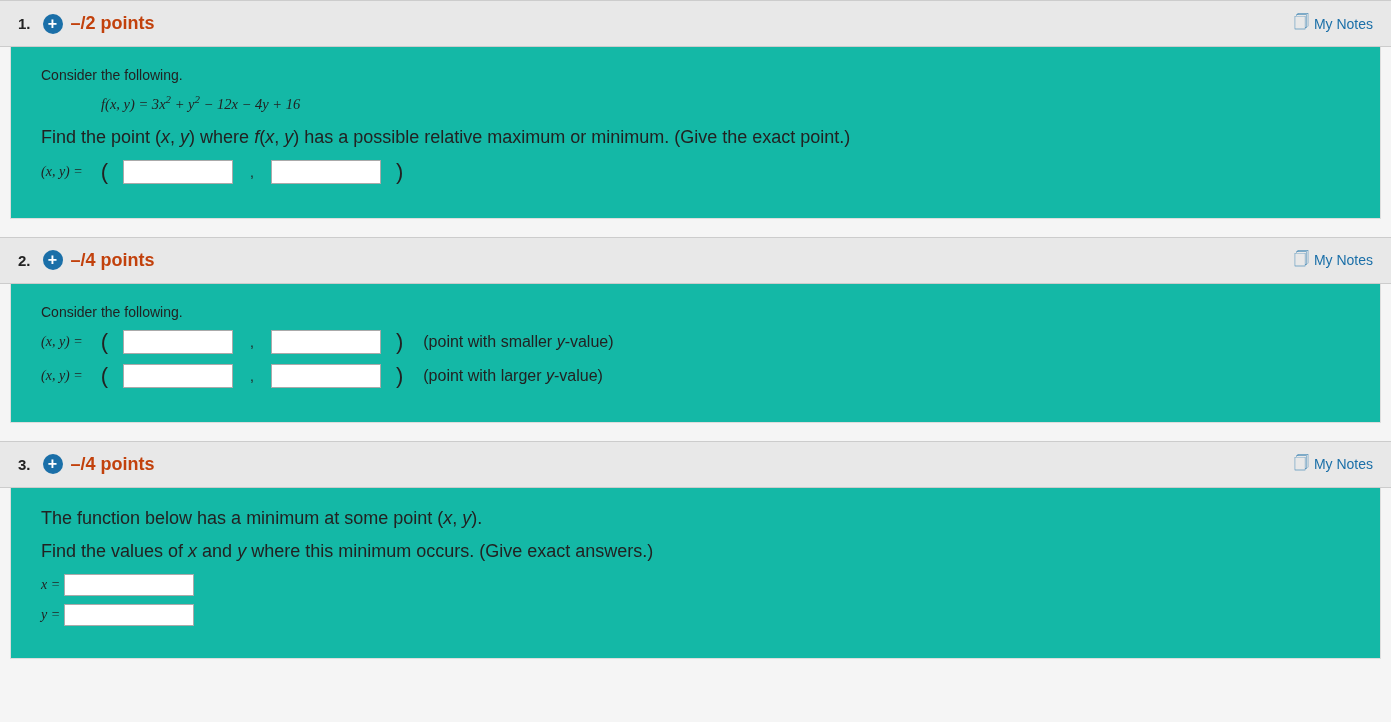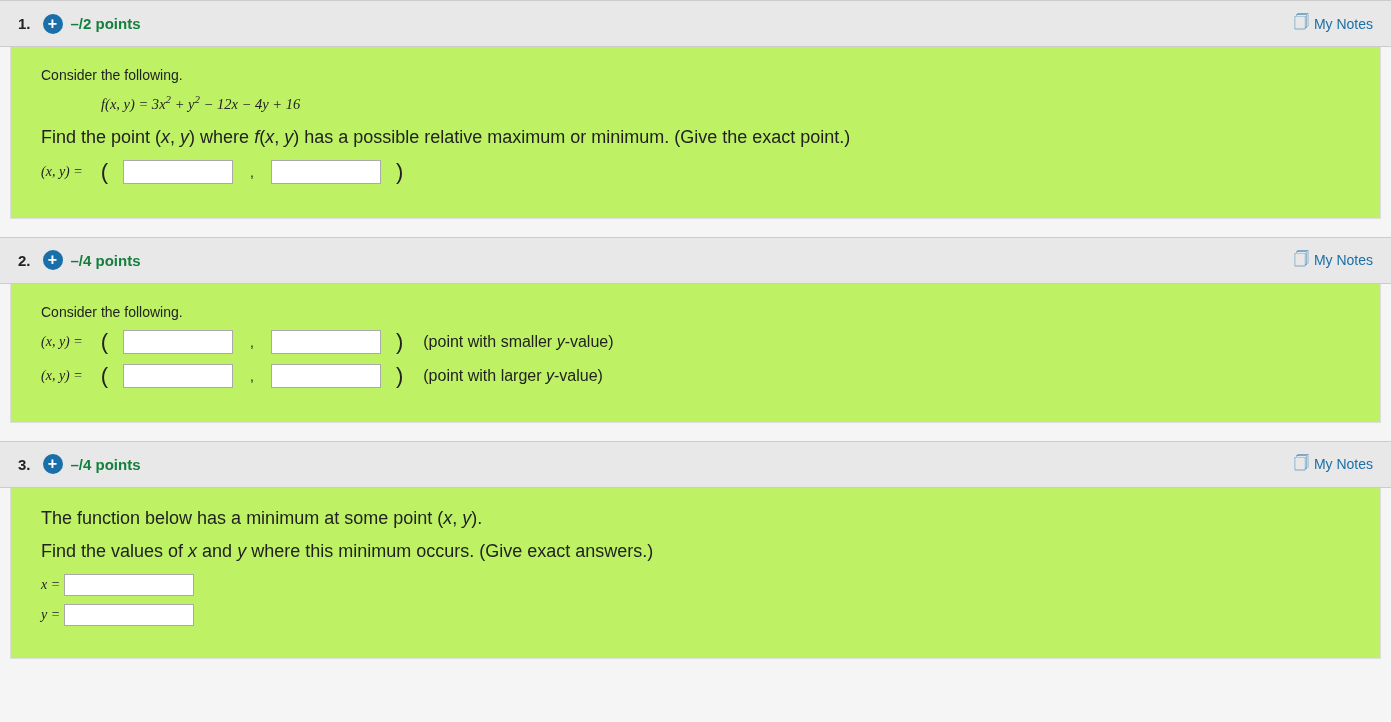--- a/index.html
+++ b/index.html
@@ -47,42 +47,42 @@
       display: flex;
       align-items: center;
       justify-content: center;
       color: white;
       font-size: 16px;
       font-weight: bold;
       line-height: 1;
       flex-shrink: 0;
     }
     .points-label {
-      color: #15803d;
+      color: #c2410c;
       font-weight: bold;
-      font-size: 15px;
+      font-size: 18px;
     }
     .my-notes-btn {
       display: flex;
       align-items: center;
       gap: 5px;
       color: #1a6fa8;
       font-size: 14px;
       cursor: pointer;
       background: none;
       border: none;
       font-family: inherit;
       text-decoration: none;
     }
     .note-icon {
       font-size: 15px;
       color: #1a6fa8;
     }
     .question-body {
-      background: #bef264;
+      background: #14b8a6;
       border: 1px solid #ddd;
       border-top: none;
       padding: 20px 22px 24px 30px;
       margin: 0 10px;
     }
     .consider-text {
       margin-bottom: 10px;
       font-size: 14px;
     }
     .formula {

